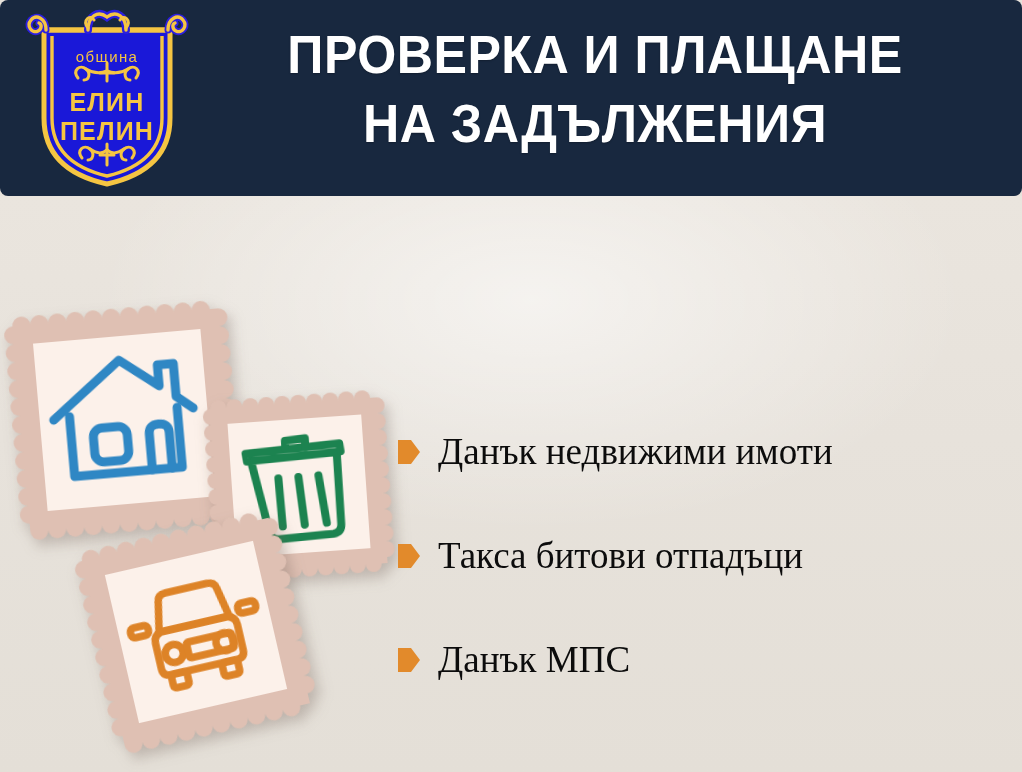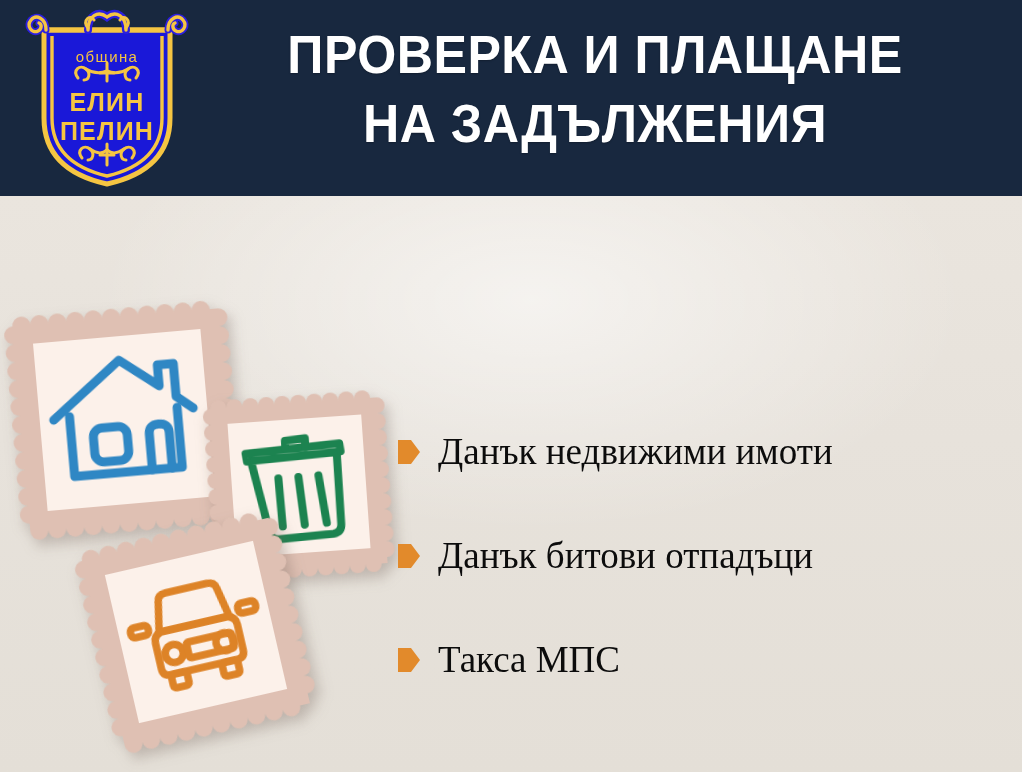--- a/index.html
+++ b/index.html
@@ -24,20 +24,21 @@
       radial-gradient(ellipse 620px 330px at 52% 18%, rgba(255,255,255,.55), rgba(255,255,255,0) 70%),
       linear-gradient(180deg,#EAE5DE 0%, #E7E2DB 42%, #E4DFD7 100%);
     pointer-events:none;
   }
 
   
   .header{
     position:absolute;left:0;top:0;width:1022px;height:196px;
     background:#18283F;
     z-index:3;
+    border-radius:8px;
   }
   .header-title{
     position:absolute;left:185px;top:20px;width:820px;
     text-align:center;
     color:#FFFFFF;
     font-family:"Liberation Sans",sans-serif;
     font-weight:bold;
     font-size:54px;
     line-height:69px;
     letter-spacing:.5px;
@@ -388,27 +389,27 @@
       </span>
       <span class="list-label">Данък недвижими имоти</span>
     </div>
 
     <div class="list-item">
       <span class="bullet">
         <svg width="22" height="24" viewBox="0 0 22 24" xmlns="http://www.w3.org/2000/svg">
           <path d="M0 0 L13 0 L22 12 L13 24 L0 24 Z" fill="#E28A2B"></path>
         </svg>
       </span>
-      <span class="list-label">Данък битови отпадъци</span>
+      <span class="list-label">Такса битови отпадъци</span>
     </div>
 
     <div class="list-item">
       <span class="bullet">
         <svg width="22" height="24" viewBox="0 0 22 24" xmlns="http://www.w3.org/2000/svg">
           <path d="M0 0 L13 0 L22 12 L13 24 L0 24 Z" fill="#E28A2B"></path>
         </svg>
       </span>
-      <span class="list-label">Такса МПС</span>
+      <span class="list-label">Данък МПС</span>
     </div>
 
   </div>
 
 </div>
 
 </body></html>

